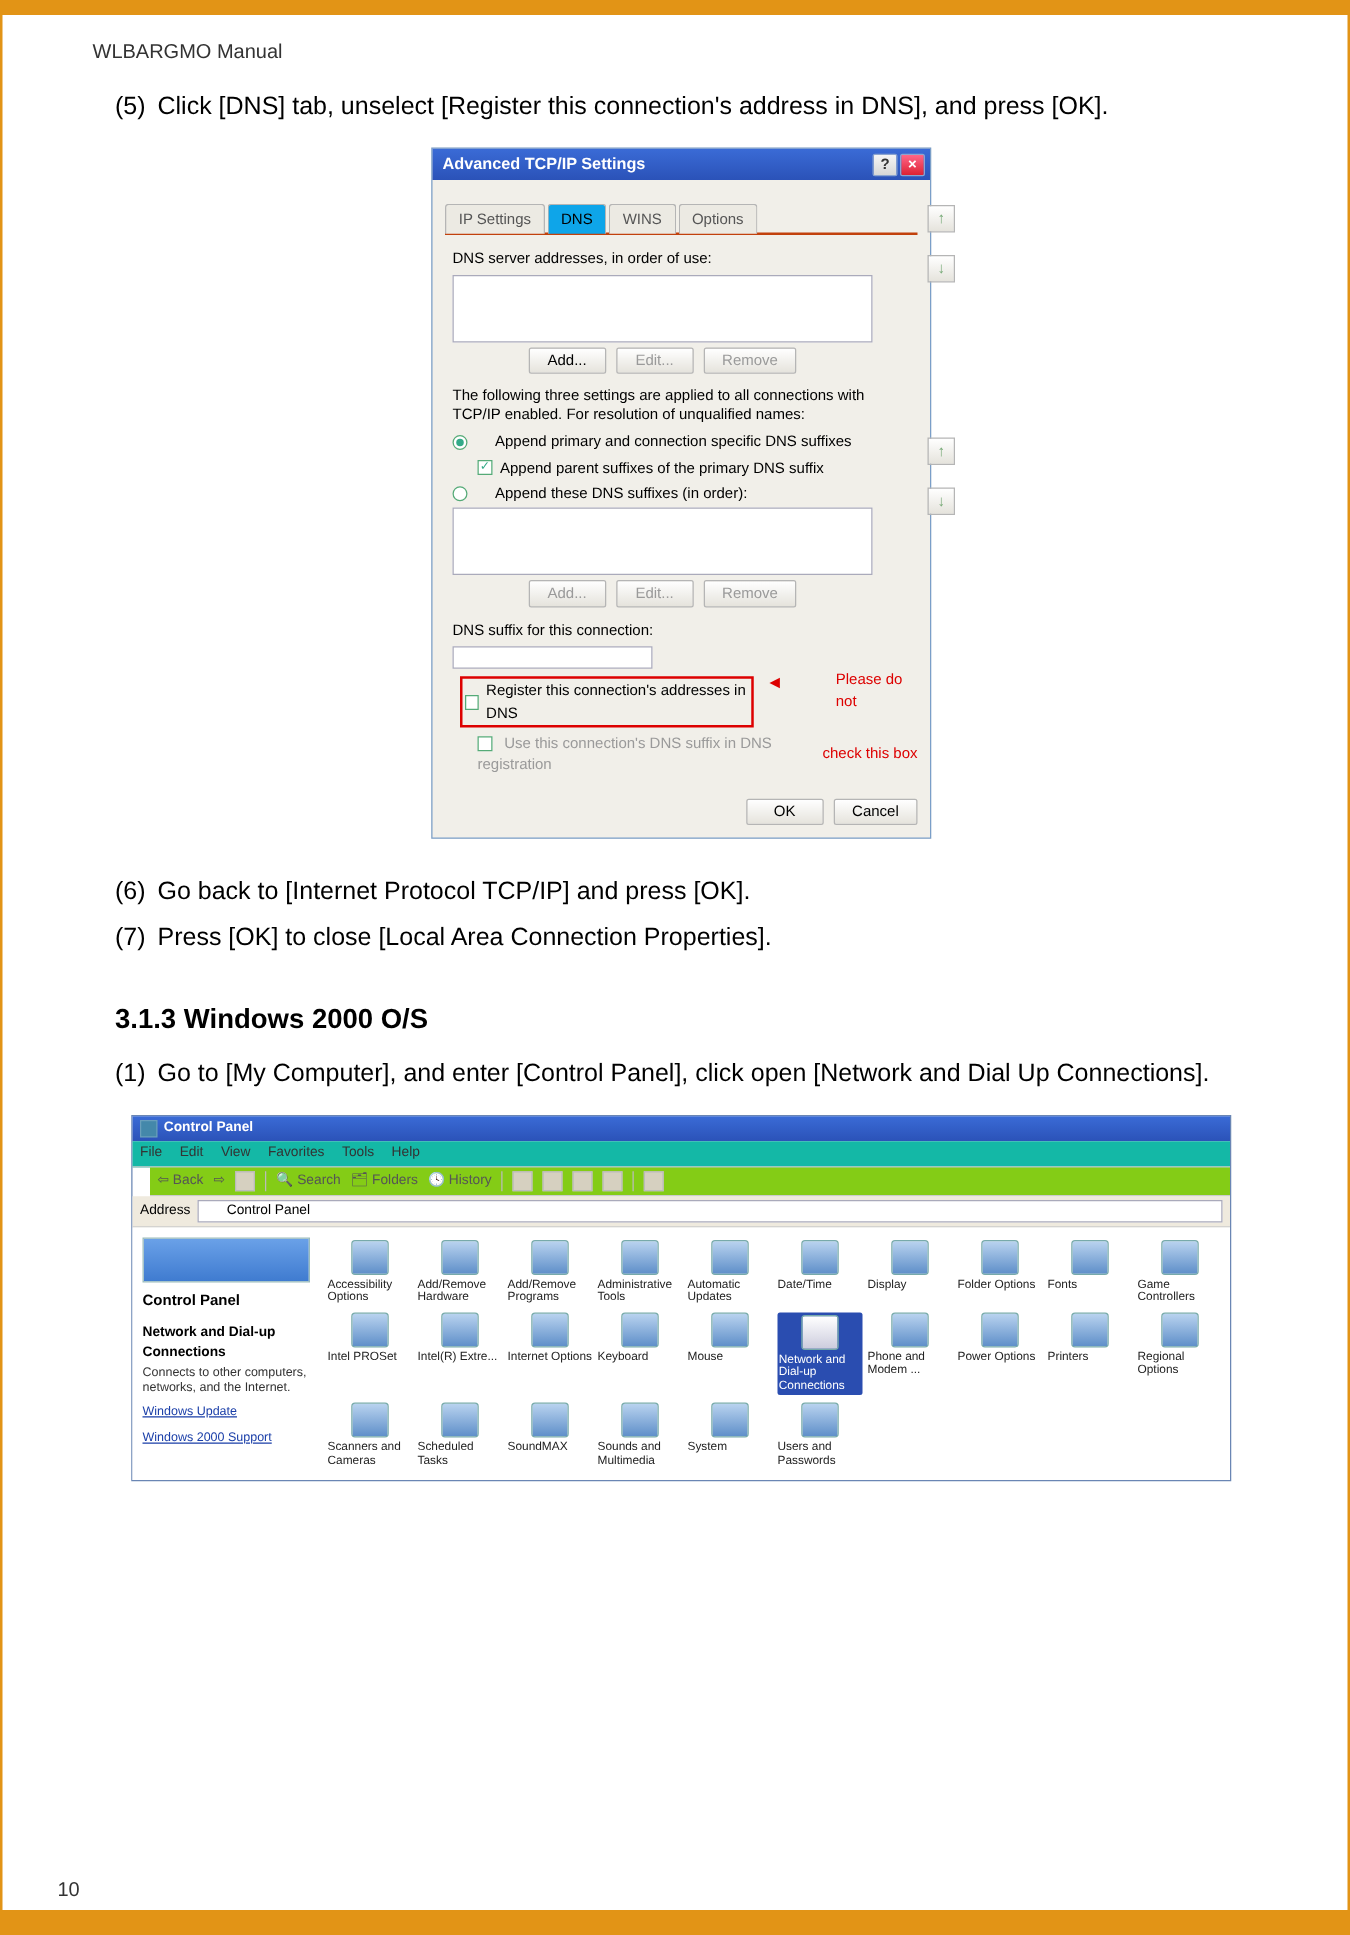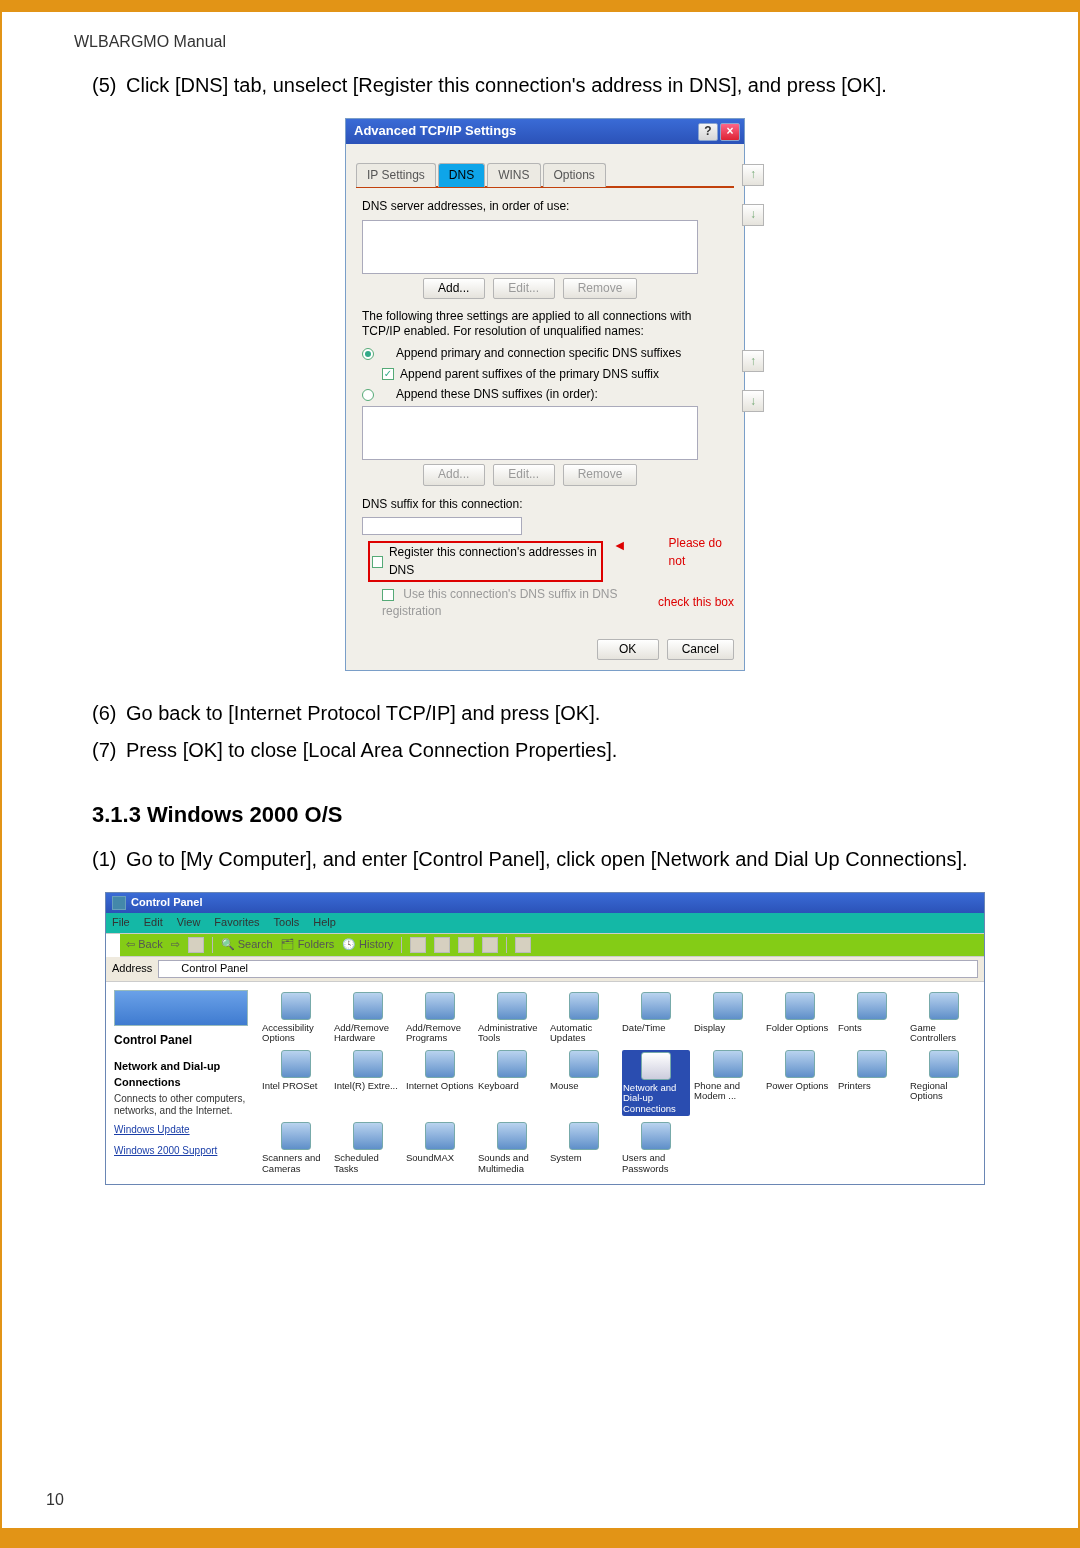--- a/index.html
+++ b/index.html
@@ -72,21 +72,21 @@
   .cp-left .lh { font-weight:bold; font-size:12px; margin-bottom:4px;}
   .cp-left .bold { font-weight:bold; font-size:11px; margin-top:10px;}
   .cp-left .desc { font-size:10px; color:#333; margin-top:2px; line-height:1.2;}
   .cp-left .lnk { color:#1a3ea8; text-decoration:underline; font-size:10px; display:block; margin-top:6px;}
   .cp-grid { flex:1; display:grid; grid-template-columns: repeat(10, 1fr); gap: 6px 4px; padding: 10px 6px; align-content:start;}
   .cp-item { text-align:left; font-size:9.5px; color:#222; line-height:1.1; }
   .cp-item .ic { width:30px; height:28px; margin:0 auto 3px auto; background: linear-gradient(#b9d3ef,#5f8fc9); border:1px solid #7aa; border-radius:3px;}
   .cp-item.hl { background:#2a4db0; color:#fff; padding:2px 1px; border-radius:2px;}
   .cp-item.hl .ic { background: linear-gradient(#fff,#ccd);}
 
-  .page-num { position:absolute; bottom:17px; left:44px; font-size:16px; color:#333; }
+  .page-num { position:absolute; bottom:4px; left:44px; font-size:16px; color:#333; }
 </style>
 </head>
 <body>
 
 <div class="page-wrap">
   <div class="header-bar">WLBARGMO Manual</div>
 
   <div class="content">
 
     <div class="step step-ind">

